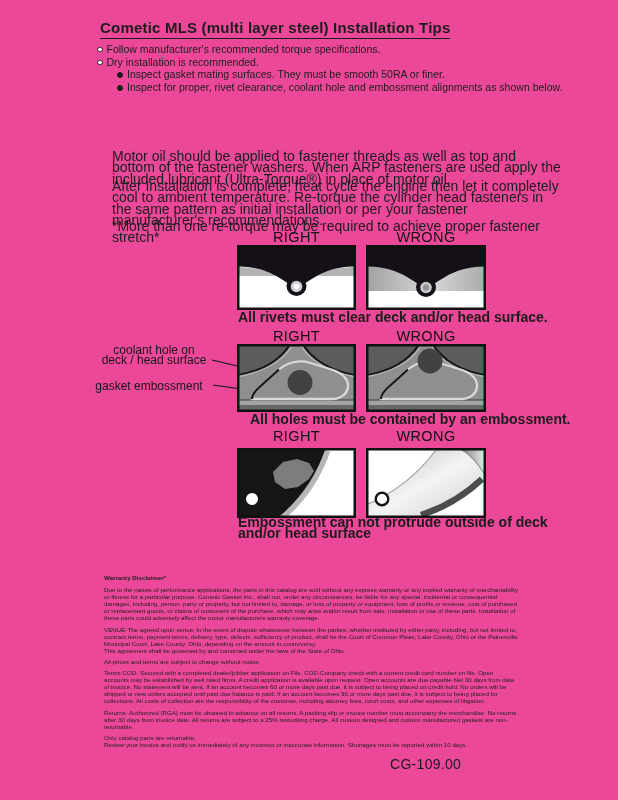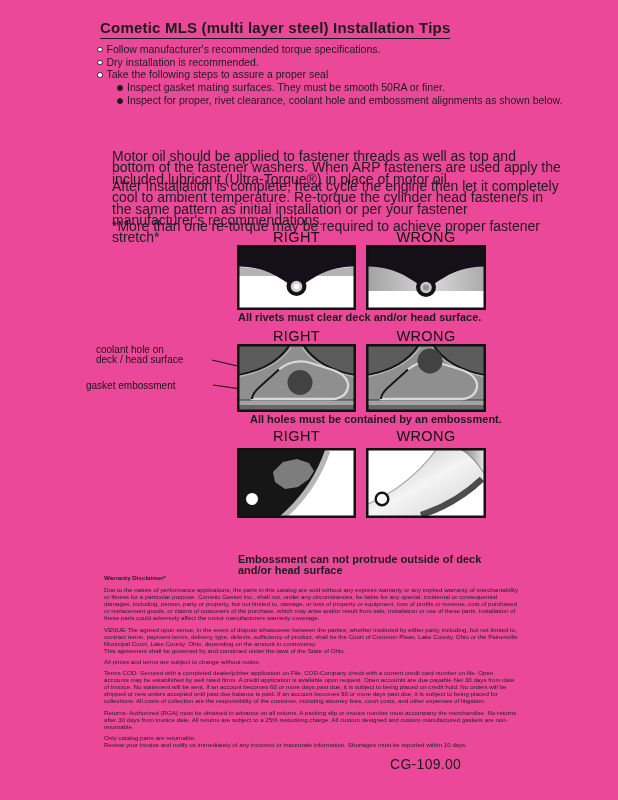--- a/index.html
+++ b/index.html
@@ -28,25 +28,25 @@
   #p1 { top:134px; }
   #p2 { top:164px; }
   #note { top:204px; }
   
   .dg-labels { position:absolute; left:237px; display:flex; }
   .dg-label { width:119px; text-align:center; font-size:14.5px; letter-spacing:0.4px; color:#111; }
   .dg-label + .dg-label { margin-left:10px; width:120px; }
   .dg-row { position:absolute; left:237px; display:flex; }
   .dg-row svg { display:block; }
   .dg-row svg + svg { margin-left:10px; }
-  .dg-caption { position:absolute; left:238px; font-size:11px; font-weight:bold; line-height:11px; }
+  .dg-caption { position:absolute; left:238px; font-size:14px; font-weight:bold; line-height:11px; }
   #lbl-row-1 { top:229px; }  #panel-row-1 { top:245px; }  #cap-1 { top:312px; }
   #lbl-row-2 { top:328px; }  #panel-row-2 { top:344px; }  #cap-2 { top:414px;margin-left:12px; }
-  #lbl-row-3 { top:428px; }  #panel-row-3 { top:448px; }  #cap-3 { top:517px;margin-top:37px; }
-  .ann { position:absolute; text-align:left; font-size:10px; line-height:10px; color:#161616; }
+  #lbl-row-3 { top:428px; }  #panel-row-3 { top:448px; }  #cap-3 { top:517px; }
+  .ann { position:absolute; text-align:center; font-size:12px; line-height:10px; color:#161616; }
   #ann1 { left:96px; width:116px; top:345px; }
   #ann2 { left:86px; width:126px; top:381px; }
   .leader-svg { position:absolute; left:205px; top:352px; }
   
   .legal { position:absolute; left:104px; top:574px; width:415px; font-size:6.2px; line-height:7.1px; color:#222; }
   .legal p { margin:0 0 4px 0; }
   .legal p.tight { margin-bottom:0; }
   .legal .lg-head { font-weight:bold; margin-bottom:5px; }
   
   .footer-code { position:absolute; left:390px; top:756px; font-size:14px; letter-spacing:0.3px; color:#1c1c1c; }
@@ -59,24 +59,20 @@
   <div class="title">Cometic MLS (multi layer steel) Installation Tips</div>
 
   <div class="bullets">
     <div class="b-item">
       <span class="b-dot"></span>
       <span>Follow manufacturer's recommended torque specifications.</span>
     </div>
     <div class="b-item">
       <span class="b-dot"></span>
       <span>Dry installation is recommended.</span>
-    </div>
-    <div class="b-item">
-      <span class="b-dot"></span>
-      <span>Take the following steps to assure a proper seal</span>
     </div>
     <div class="b-item b-sub">
       <span class="b-dot"></span>
       <span>Inspect gasket mating surfaces.  They must be smooth 50RA or finer.</span>
     </div>
     <div class="b-item b-sub">
       <span class="b-dot"></span>
       <span>Inspect for proper, rivet clearance, coolant hole and embossment alignments as shown below.</span>
     </div>
   </div>

